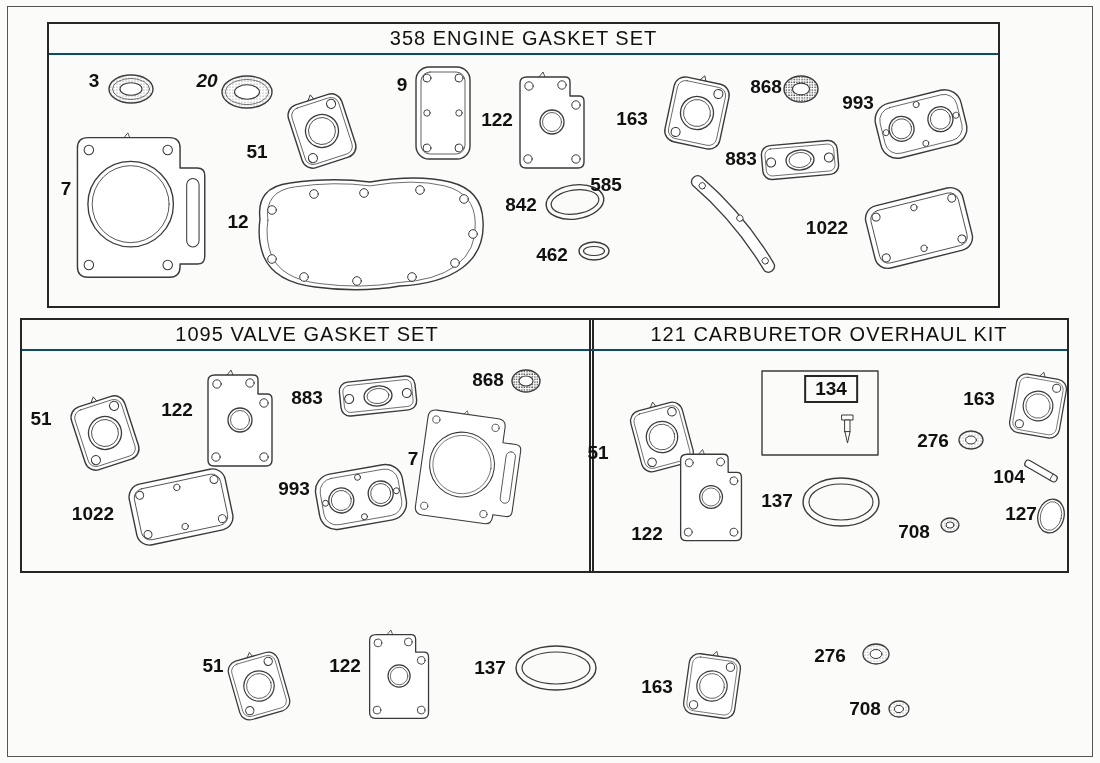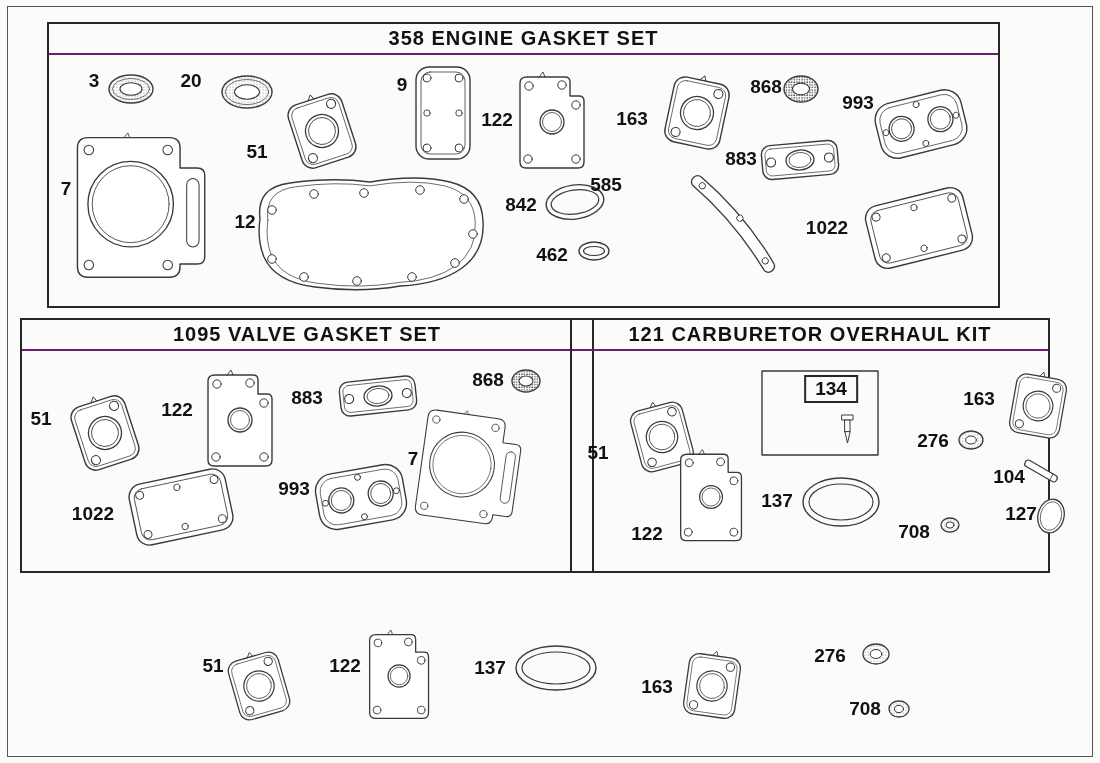--- a/index.html
+++ b/index.html
@@ -1,25 +1,25 @@
 <!DOCTYPE html>
 <html><head>
 <meta charset="utf-8">
 <style>
   html,body{margin:0;padding:0;background:#e9e9e7;}
   .page{position:relative;width:1100px;height:763px;background:#fbfbf9;
         font-family:"Liberation Sans",sans-serif;overflow:hidden;}
   .outer-border{position:absolute;left:7px;top:6px;right:7px;bottom:6px;
         border:1px solid #555;pointer-events:none;}
   .box{position:absolute;border:2px solid #262626;box-sizing:border-box;background:transparent;}
-  .box-title{height:29px;border-bottom:2px solid #701a75;display:flex;align-items:center;
-        justify-content:center;font-weight:bold;font-size:20px;letter-spacing:1px;color:#111;}
+  .box-title{height:29px;border-bottom:2px solid #0c4a6e;display:flex;align-items:center;
+        justify-content:center;font-weight:normal;font-size:20px;letter-spacing:1px;color:#111;}
   .s1{left:47px;top:22px;width:953px;height:286px;}
   .s2{left:20px;top:318px;width:574px;height:255px;}
-  .s3{left:570px;top:318px;width:480px;height:255px;}
+  .s3{left:589px;top:318px;width:480px;height:255px;}
   .s4{left:148px;top:592px;width:805px;height:155px;}
   #art{position:absolute;left:0;top:0;}
   #labels{position:absolute;left:0;top:0;width:0;height:0;}
   .part-label{position:absolute;transform:translate(-50%,-50%);font-weight:bold;
         font-size:19px;color:#111;white-space:nowrap;}
   .part-label.boxed{border:2px solid #262626;padding:1px 9px;background:#fbfbf9;margin-left:40px;}
 </style>
 </head>
 <body>
 
@@ -339,29 +339,29 @@
       </g>
       <g transform="translate(899,709) rotate(0) scale(1)">
         <ellipse rx="10" ry="8" fill="#fff" stroke="#3a3a3a" stroke-width="1.3" stroke-linejoin="round" stroke-linecap="round"></ellipse>
       <ellipse rx="10" ry="8" fill="url(#stip)"></ellipse>
       <ellipse rx="4.5" ry="3.6" fill="#fff" stroke="#3a3a3a" stroke-width="1" stroke-linejoin="round" stroke-linecap="round"></ellipse>
       </g>
     </svg>
 
   <div id="labels">
       <div class="part-label" style="left: 94px; top: 81px;">3</div>
-      <div class="part-label" style="left: 191px; top: 81px;">20</div>
+      <div class="part-label" style="left: 207px; top: 81px; font-style: italic;">20</div>
       <div class="part-label" style="left: 257px; top: 152px;">51</div>
       <div class="part-label" style="left: 402px; top: 85px;">9</div>
       <div class="part-label" style="left: 497px; top: 120px;">122</div>
       <div class="part-label" style="left: 632px; top: 119px;">163</div>
       <div class="part-label" style="left: 766px; top: 87px;">868</div>
       <div class="part-label" style="left: 858px; top: 103px;">993</div>
       <div class="part-label" style="left: 66px; top: 189px;">7</div>
-      <div class="part-label" style="left: 245px; top: 222px;">12</div>
+      <div class="part-label" style="left: 238px; top: 222px;">12</div>
       <div class="part-label" style="left: 521px; top: 205px;">842</div>
       <div class="part-label" style="left: 552px; top: 255px;">462</div>
       <div class="part-label" style="left: 606px; top: 185px; text-align: center;">585</div>
       <div class="part-label" style="left: 741px; top: 159px;">883</div>
       <div class="part-label" style="left: 827px; top: 228px;">1022</div>
       <div class="part-label" style="left: 41px; top: 419px;">51</div>
       <div class="part-label" style="left: 177px; top: 410px;">122</div>
       <div class="part-label" style="left: 307px; top: 398px;">883</div>
       <div class="part-label" style="left: 488px; top: 380px;">868</div>
       <div class="part-label" style="left: 413px; top: 459px;">7</div>

